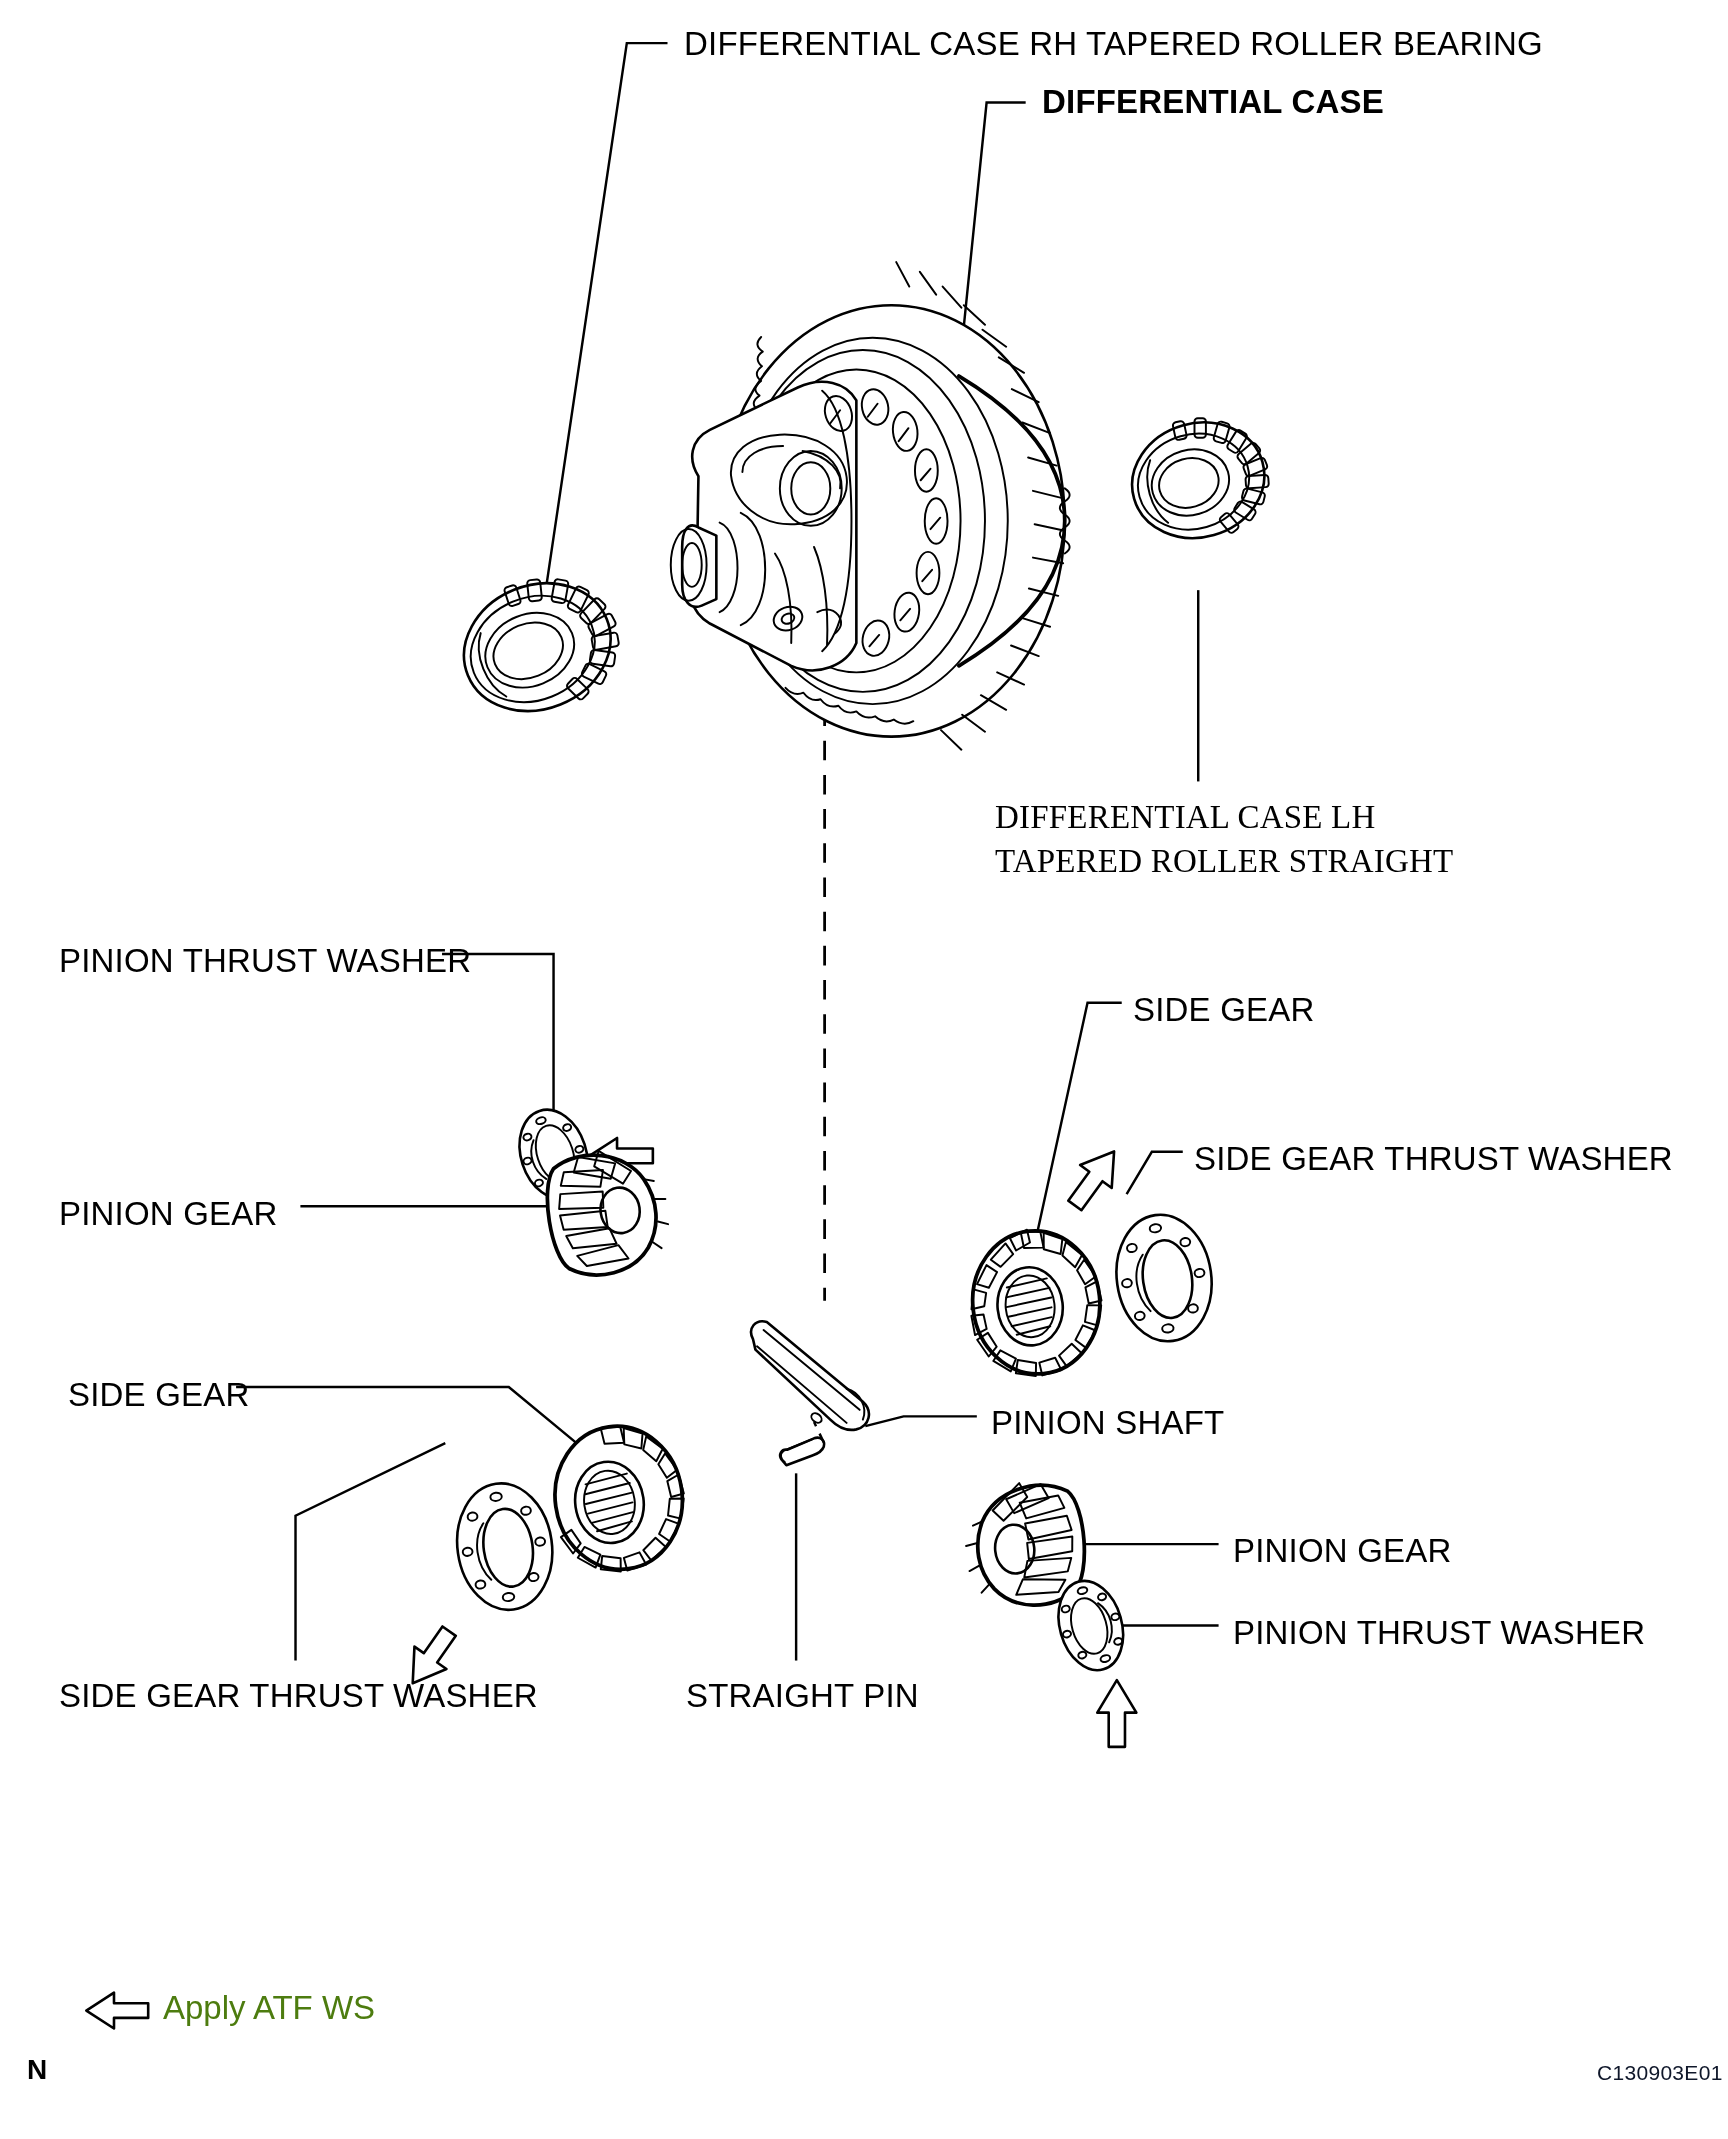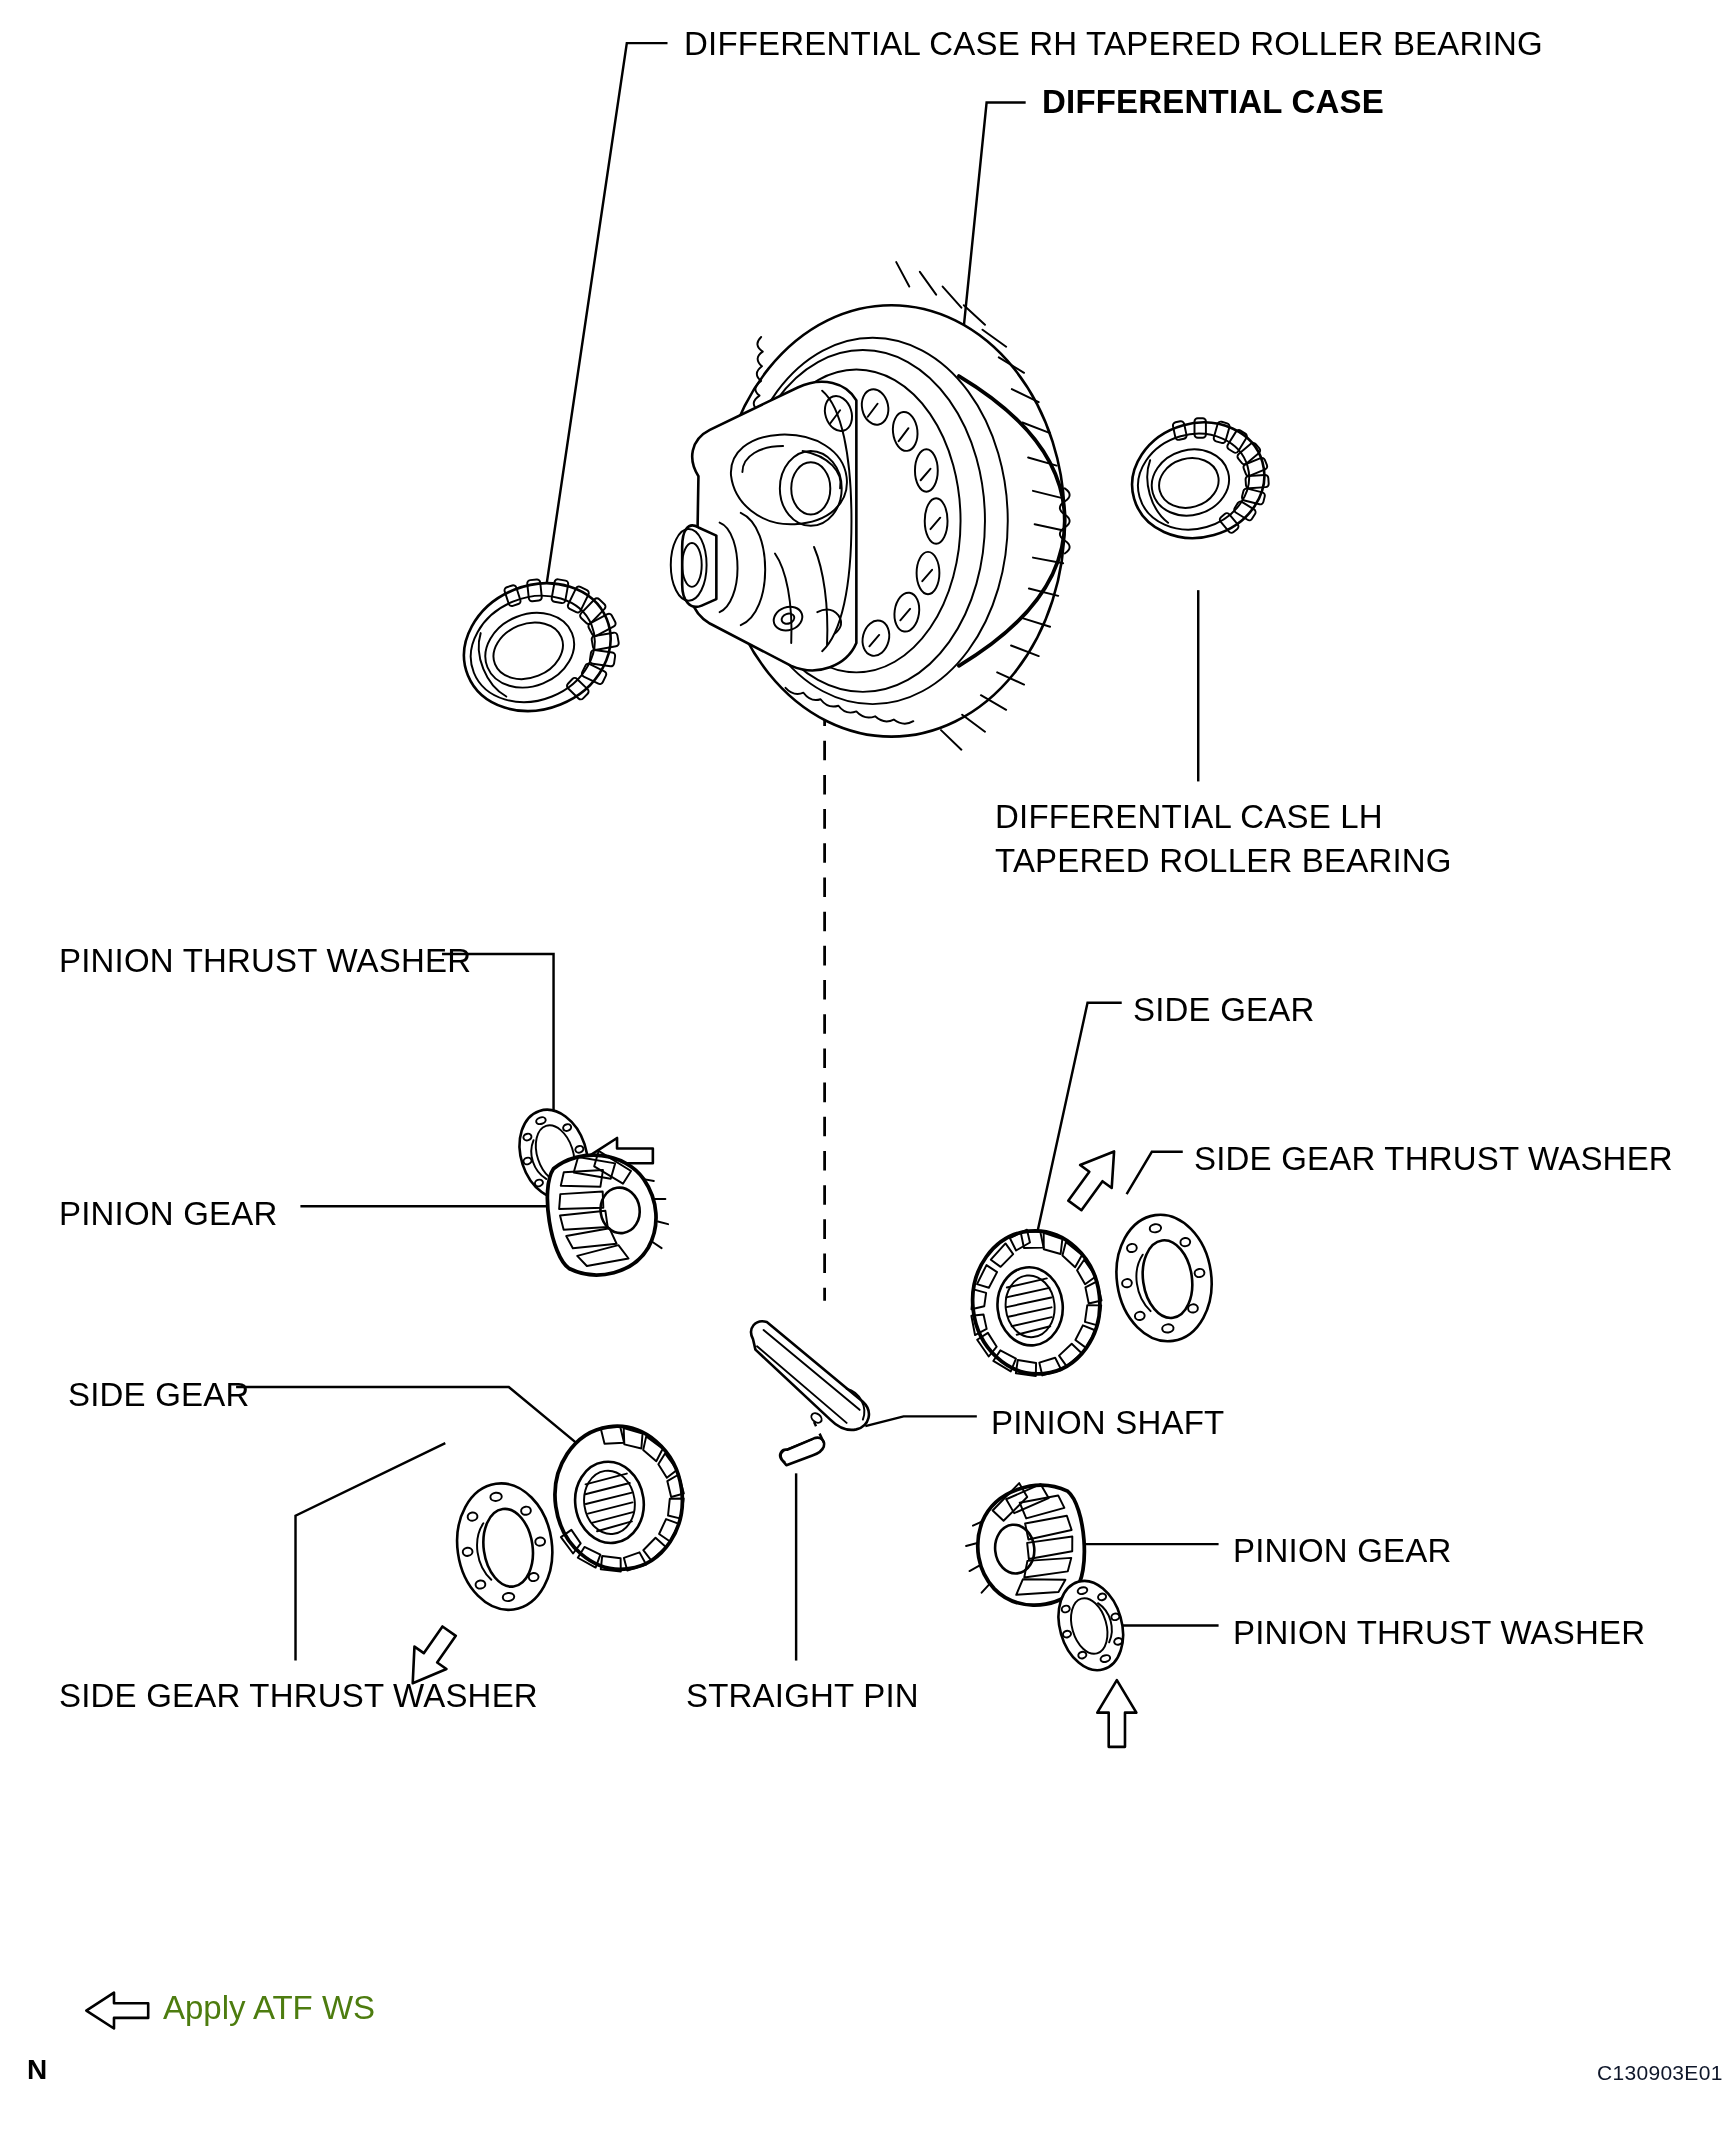--- a/index.html
+++ b/index.html
@@ -29,21 +29,21 @@
   .lbl {
     position: absolute;
     font-family: "Liberation Sans", sans-serif;
     font-size: 33px;
     line-height: 42px;
     letter-spacing: 0.2px;
     color: #000000;
     white-space: pre;
     user-select: none;
   }
-  .lbl.two-line { line-height: 44px; }
+  .lbl.two-line { line-height: 44px; font-family: Liberation Serif, serif; }
   .footnote {
     position: absolute;
     font-family: "Liberation Sans", sans-serif;
     font-size: 33px;
     color: #4d7c0f;
     white-space: pre;
   }
   .corner-n {
     position: absolute;
     font-family: "Liberation Sans", sans-serif;
@@ -466,21 +466,21 @@
     <g transform="translate(106,2448)">
       <path class="wht" d="M 0 22 L 34 0 L 34 13 L 76 13 L 76 31 L 34 31 L 34 44 Z"></path>
     </g>
   </svg>
 
   <div class="lbl" style="left:684px; top:23px;">DIFFERENTIAL CASE RH TAPERED ROLLER BEARING</div>
 
   <div class="lbl" style="left:1042px; top:81px;font-weight:bold;">DIFFERENTIAL CASE</div>
 
   <div class="lbl two-line" style="left:995px; top:795px;">DIFFERENTIAL CASE LH</div>
-  <div class="lbl two-line" style="left:995px; top:839px;">TAPERED ROLLER BEARING</div>
+  <div class="lbl two-line" style="left:995px; top:839px;">TAPERED ROLLER STRAIGHT</div>
 
   <div class="lbl" style="left:59px; top:940px;">PINION THRUST WASHER</div>
 
   <div class="lbl" style="left:59px; top:1193px;">PINION GEAR</div>
 
   <div class="lbl" style="left:1133px; top:989px;">SIDE GEAR</div>
 
   <div class="lbl" style="left:1194px; top:1138px;">SIDE GEAR THRUST WASHER</div>
 
   <div class="lbl" style="left:68px; top:1374px;">SIDE GEAR</div>

